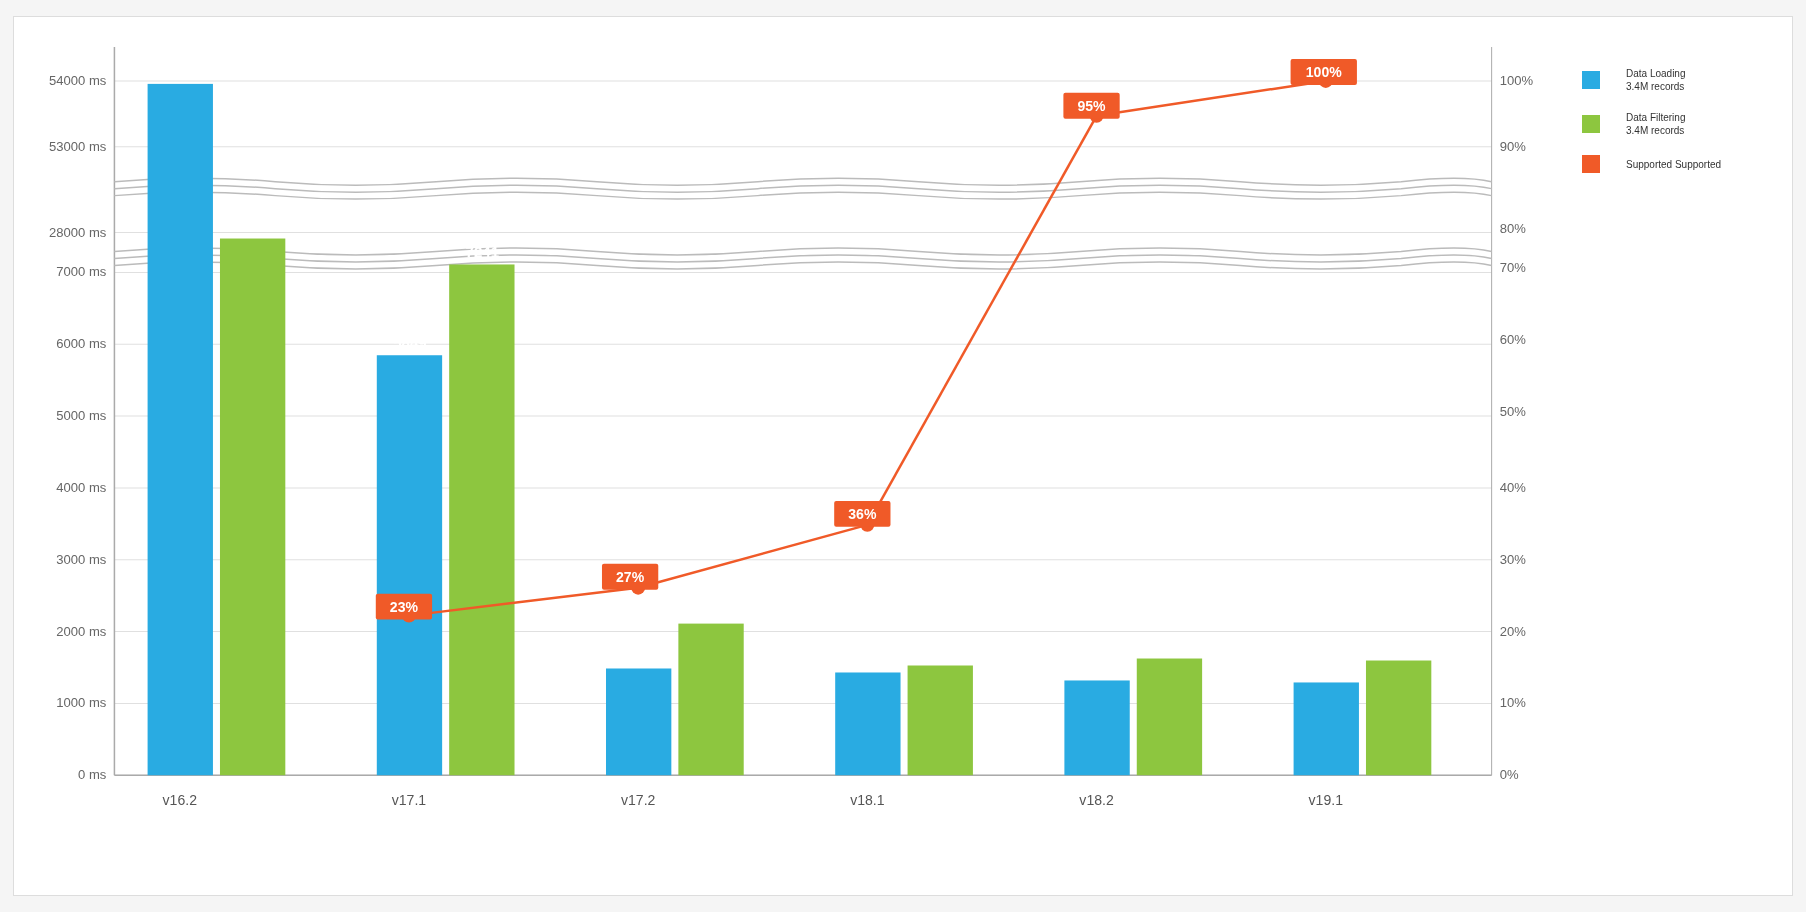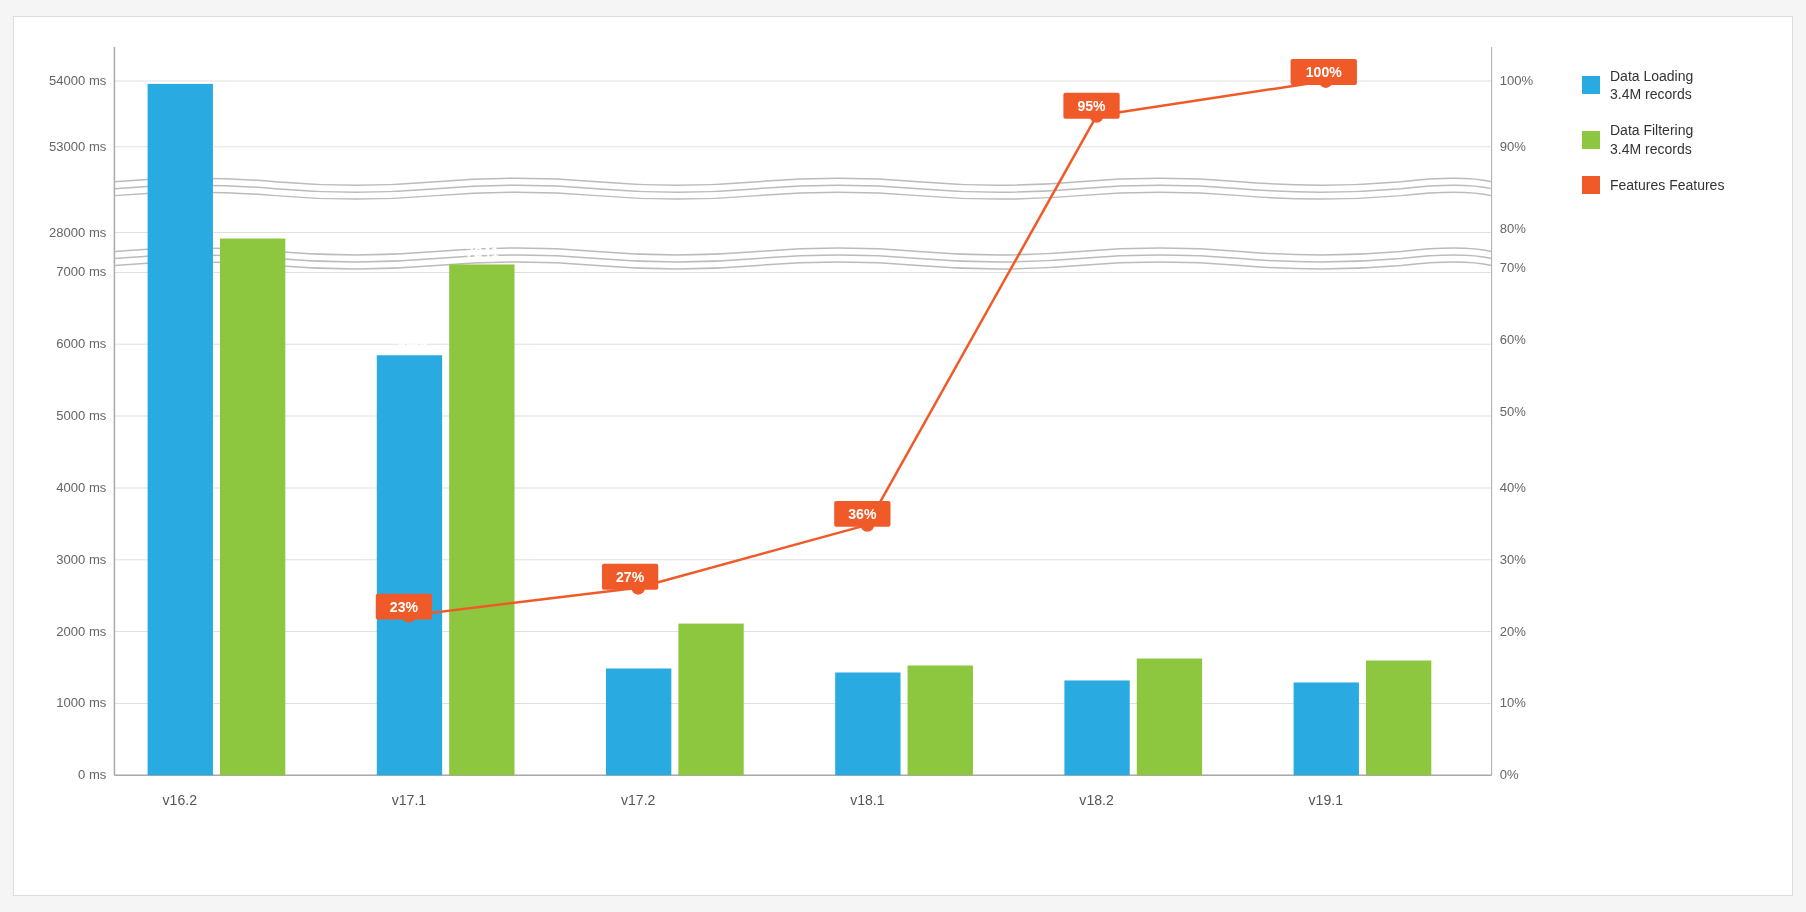--- a/index.html
+++ b/index.html
@@ -31,22 +31,22 @@
     .legend {
       width: 220px;
       padding: 30px 10px 10px 20px;
       display: flex;
       flex-direction: column;
       gap: 18px;
     }
     .legend-item {
       display: flex;
       align-items: center;
-      gap: 10px;
-      font-size: 14px;
+      gap: 26px;
+      font-size: 10px;
       color: #333;
     }
     .legend-color {
       width: 18px;
       height: 18px;
       flex-shrink: 0;
     }
     .legend-text {
       line-height: 1.3;
     }
@@ -198,16 +198,16 @@
     <div class="legend-item">
       <div class="legend-color" style="background:#29abe2;"></div>
       <span class="legend-text">Data Loading<br>3.4M records</span>
     </div>
     <div class="legend-item">
       <div class="legend-color" style="background:#8dc63f;"></div>
       <span class="legend-text">Data Filtering<br>3.4M records</span>
     </div>
     <div class="legend-item">
       <div class="legend-color" style="background:#f05a28;"></div>
-      <span class="legend-text">Features Features</span>
+      <span class="legend-text">Supported Supported</span>
     </div>
   </div>
 </div>
 
 </body></html>

